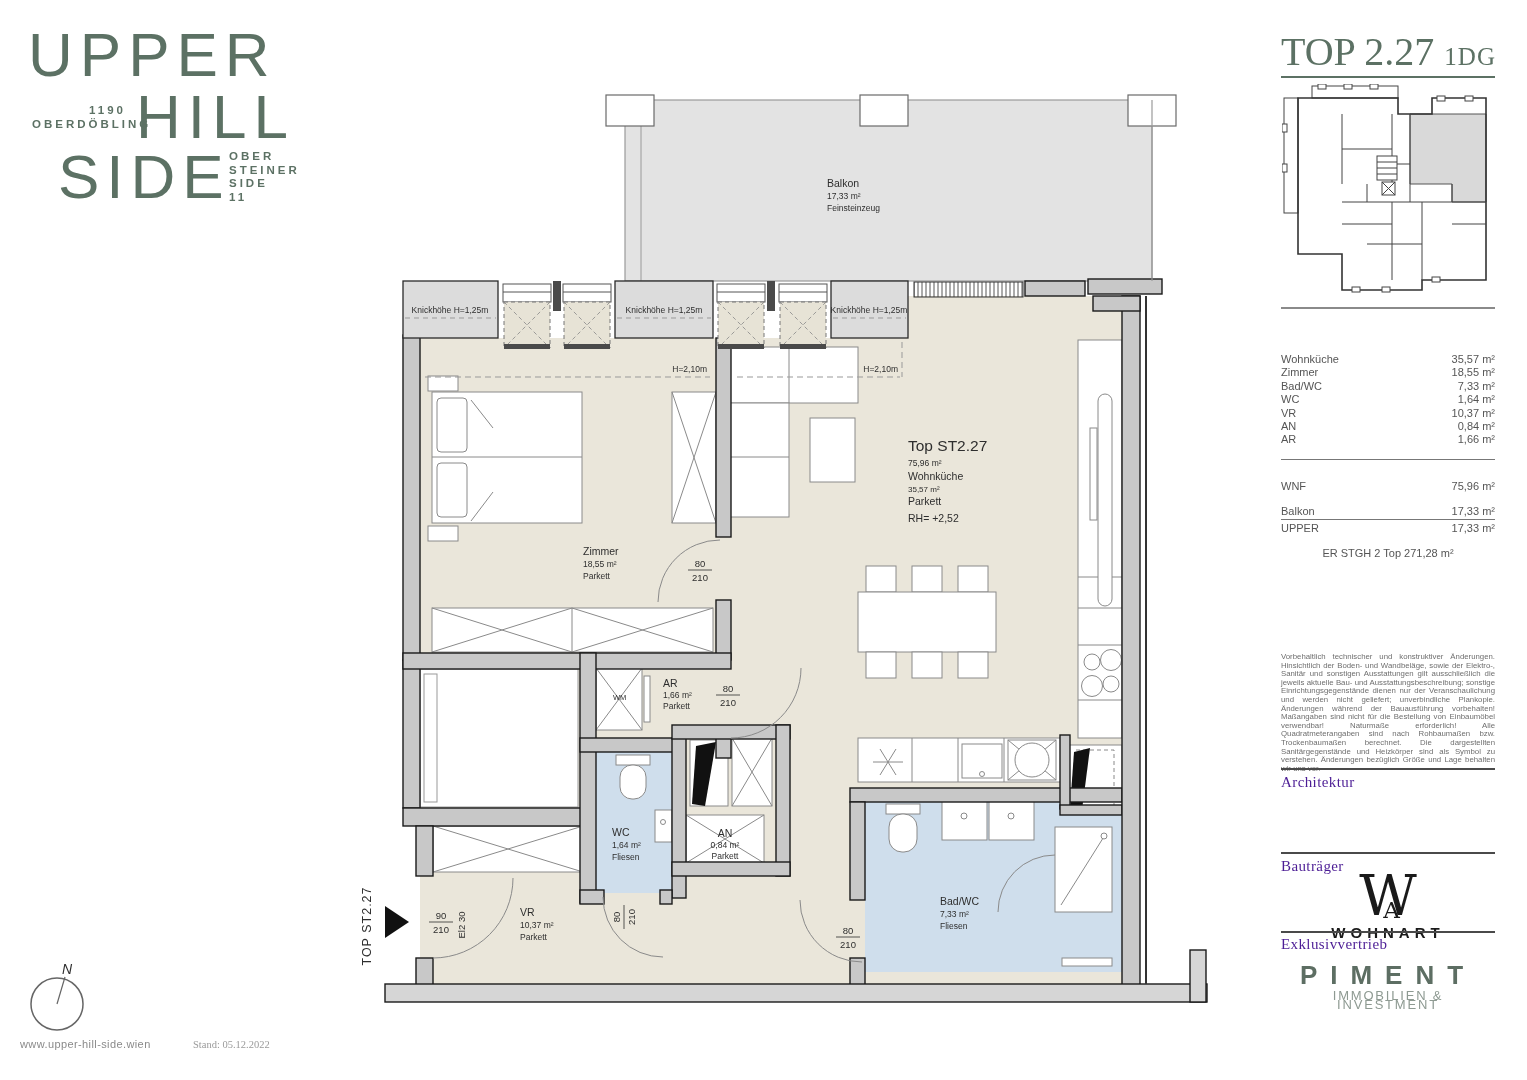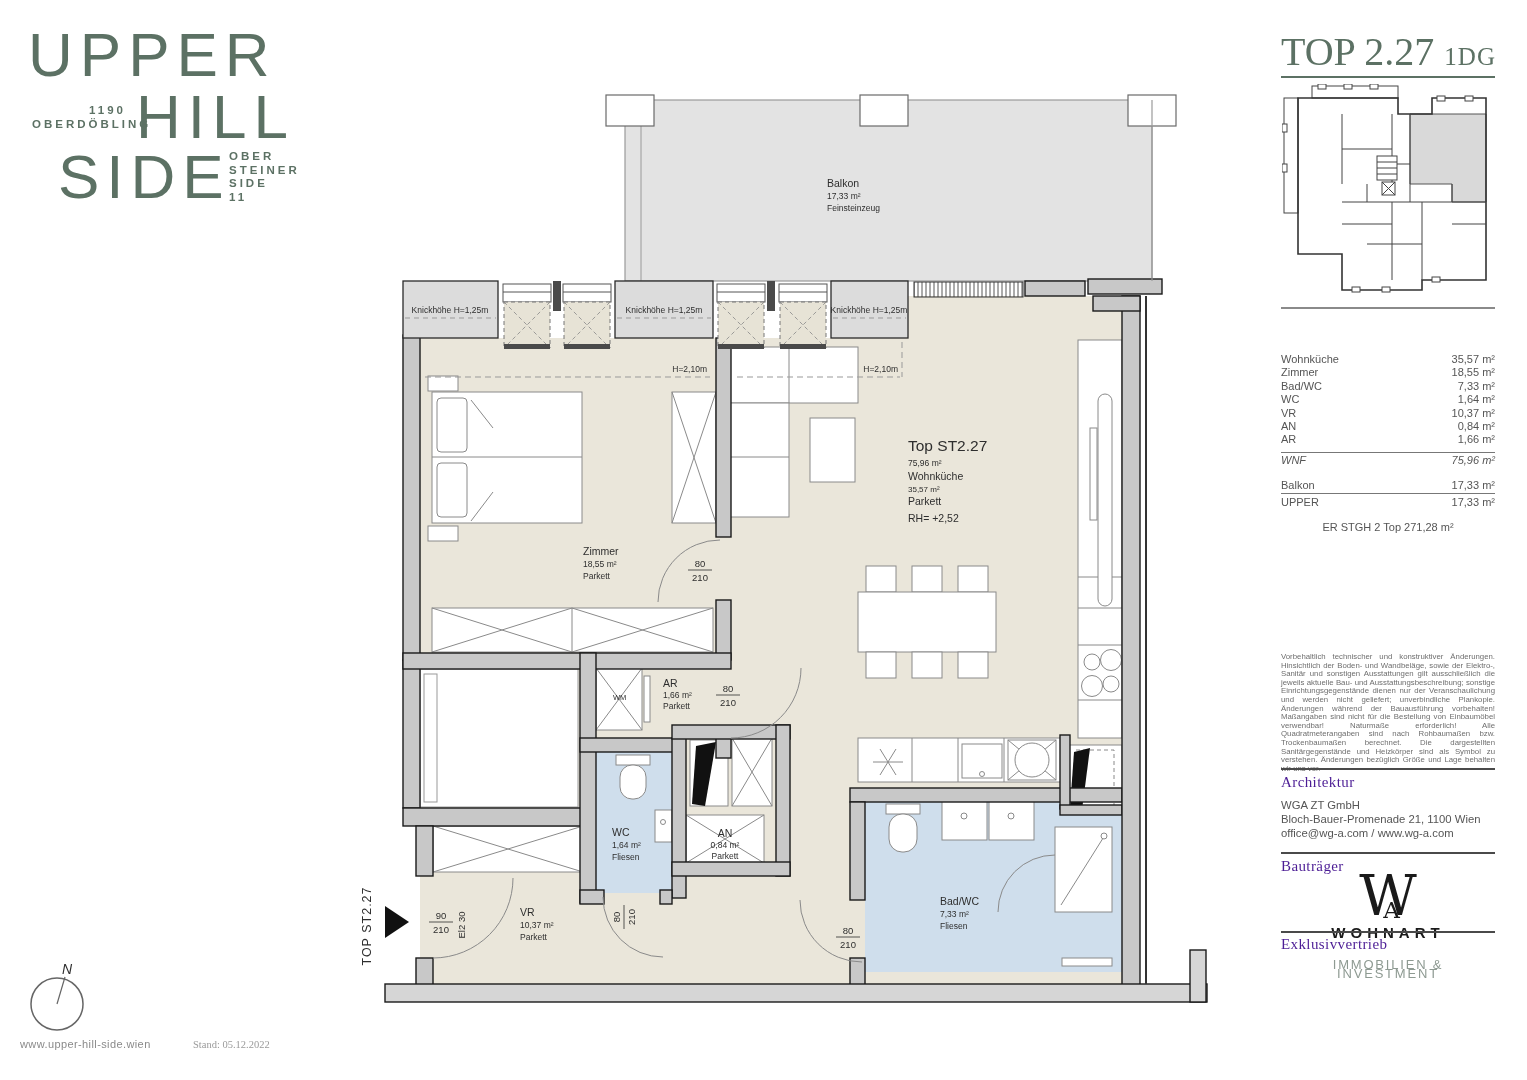--- a/index.html
+++ b/index.html
@@ -115,21 +115,21 @@
         <span>10,37 m²</span>
       </div>
     <div class="area-row">
       <span>AN</span>
         <span>0,84 m²</span>
       </div>
     <div class="area-row">
       <span>AR</span>
         <span>1,66 m²</span>
       </div>
-    <div class="area-row" style="border-top:1px solid #777;margin-top:5px;padding-top:1px;font-style:italic;">
+    <div class="area-row" style="border-top:1px solid #777;margin-top:12px;padding-top:20px;">
       <span>WNF</span>
         <span>75,96 m²</span>
       </div>
     <div class="area-row" style="margin-top:12px;">
       <span>Balkon</span>
         <span>17,33 m²</span>
       </div>
     <div class="area-row" style="border-top:1px solid #777;padding-top:2px;">
       <span>UPPER</span>
         <span>17,33 m²</span>
@@ -137,36 +137,32 @@
     <div class="area-row" style="margin-top:12px;justify-content:center;">
       <span>ER STGH 2 Top 27</span>
         <span>1,28 m²</span>
       </div>
   </div>
 
   <div class="abs rc legal" style="top:653px;">Vorbehaltlich technischer und konstruktiver Änderungen. Hinsichtlich der Boden- und Wandbeläge, sowie der Elektro-, Sanitär und sonstigen Ausstattungen gilt ausschließlich die jeweils aktuelle Bau- und Ausstattungsbeschreibung; sonstige Einrichtungsgegenstände dienen nur der Veranschaulichung und werden nicht geliefert; unverbindliche Plankopie. Änderungen während der Bauausführung vorbehalten! Maßangaben sind nicht für die Bestellung von Einbaumöbel verwendbar! Naturmaße erforderlich! Alle Quadratmeterangaben sind nach Rohbaumaßen bzw. Trockenbaumaßen berechnet. Die dargestellten Sanitärgegenstände und Heizkörper sind als Symbol zu verstehen. Änderungen bezüglich Größe und Lage behalten wir uns vor.</div>
 
   <div class="abs rc dark-line" style="top:768px;"></div>
   <div class="abs rc sec-h" style="top:774px;">Architektur</div>
-  <div class="abs rc addr" style="top:798px;">
-    <div>WGA ZT GmbH</div>
-    <div>Bloch-Bauer-Promenade 21, 1100 Wien</div>
-    <div>office@wg-a.com / www.wg-a.com</div>
-  </div>
 
   <div class="abs rc dark-line" style="top:852px;"></div>
   <div class="abs rc sec-h" style="top:858px;">Bauträger</div>
   <div class="abs rc" style="top:868px;text-align:center;">
     <div class="w-mono"><span>W</span><span class="a-mono">A</span></div>
     <div class="wohnart-name">WOHNART</div>
   </div>
 
   <div class="abs rc dark-line" style="top:931px;"></div>
   <div class="abs rc sec-h" style="top:936px;">Exklusivvertrieb</div>
   <div class="abs rc" style="top:960px;text-align:center;">
+    <div class="piment">PIMENT</div>
     <div class="piment-sub">
       <div>IMMOBILIEN &amp;</div>
       <div>INVESTMENT</div>
     </div>
   </div>
 
   <svg class="abs" style="left:24px;top:960px;" width="80" height="75" viewBox="0 0 80 75">
     <circle cx="33" cy="44" r="26" fill="none" stroke="#666" stroke-width="1.5"></circle>
     <line x1="33" y1="44" x2="41" y2="17" stroke="#666" stroke-width="1.2"></line>
     <text x="38" y="14" font-size="14" font-style="italic" fill="#555">N</text>

